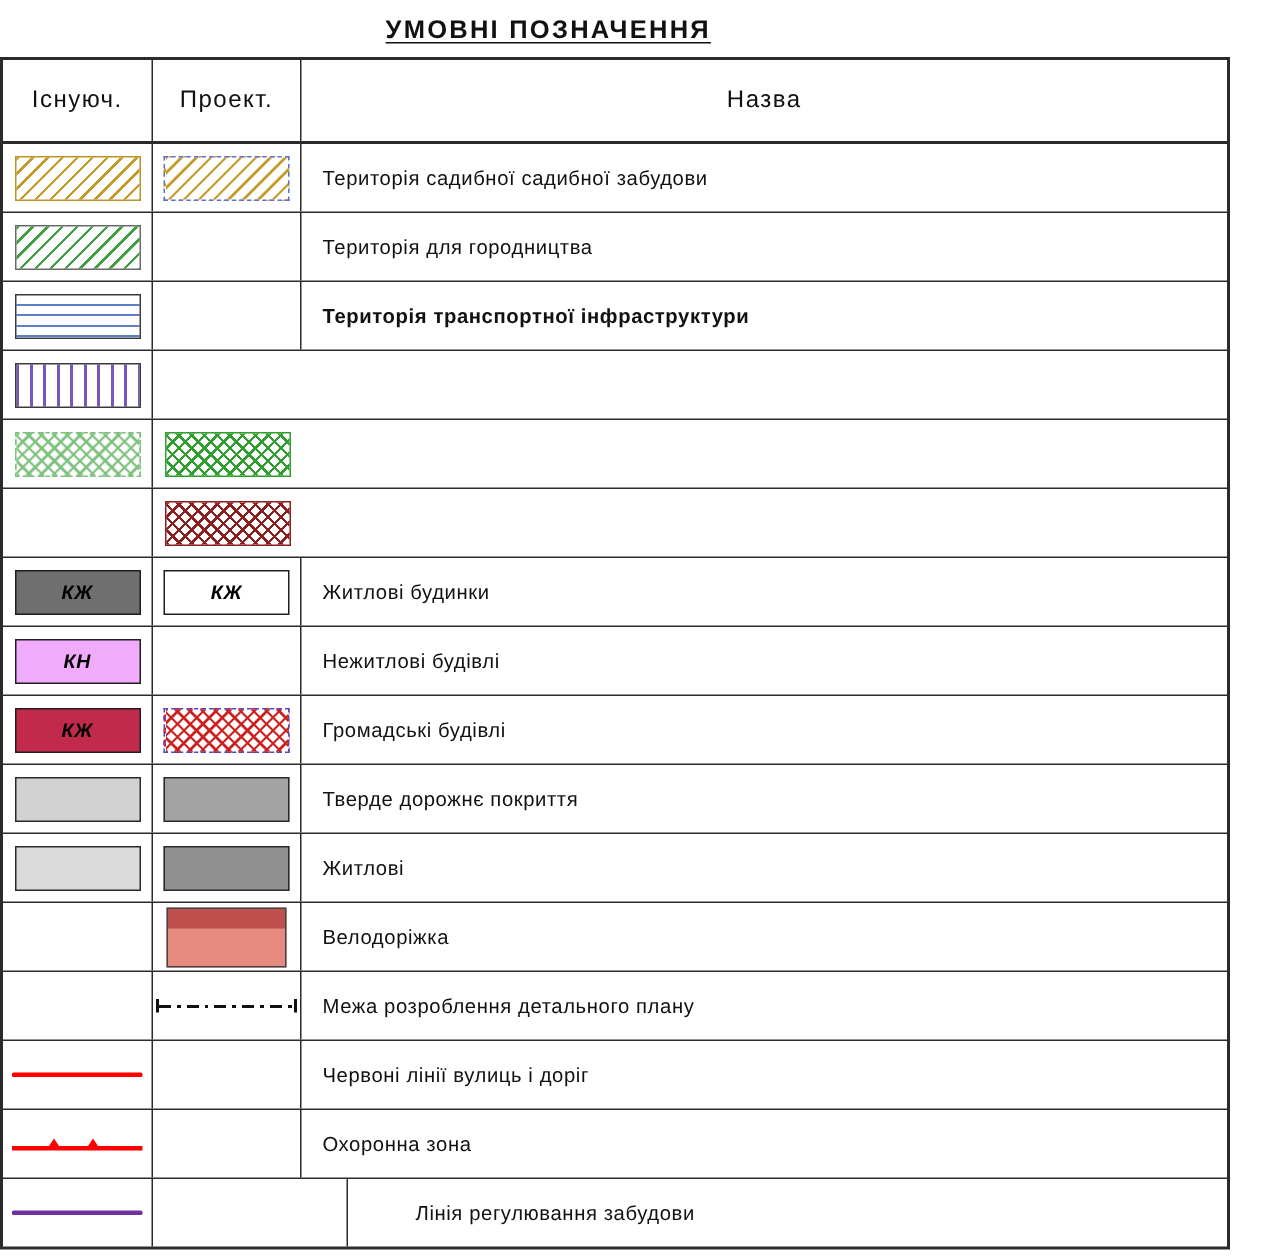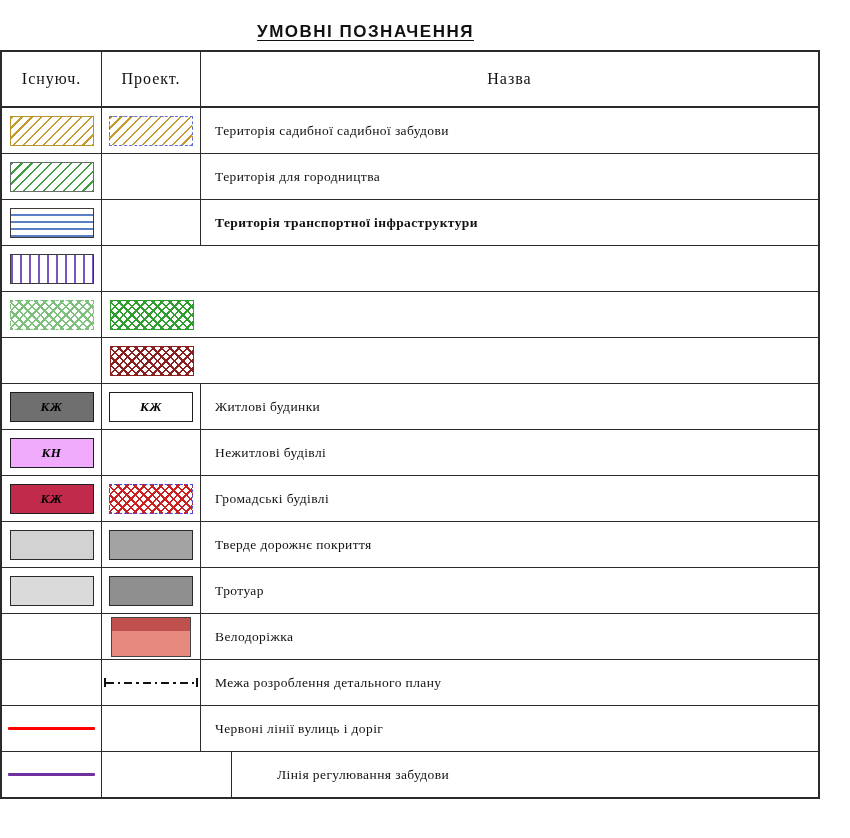--- a/index.html
+++ b/index.html
@@ -9,37 +9,36 @@
     width: 850px;
     height: 838px;
     font-family: "Liberation Sans", sans-serif;
     color: #111;
     overflow: hidden;
   }
   .page {
     width: 731px;
     height: 838px;
     box-sizing: border-box;
-    padding-top: 20px;
+    padding-top: 8px;
   }
   .title {
     text-align: center;
     font-size: 17px;
     letter-spacing: 1.5px;
     font-weight: 600;
     text-decoration: underline;
     text-underline-offset: 3px;
     margin: 2px 0 8px 0;
   }
   .legend-table {
     width: 820px;
     margin: 0 auto;
     border: 2px solid #2b2b2b;
     box-sizing: border-box;
-    font-family: Liberation Serif, serif;
   }
   .header-row, .row {
     display: grid;
     grid-template-columns: 100px 99px 1fr;
   }
   .header-row { height: 54px; }
   .row { height: 45px; }
   .header-row { border-bottom: 2px solid #2b2b2b; }
   .row { border-bottom: 1px solid #2b2b2b; }
   .row:last-child { border-bottom: none; gap: 31px; }
@@ -234,21 +233,21 @@
           </div>
           <div class="cell name-cell">Тверде дорожнє покриття</div>
         </div>
         <div class="row">
           <div class="cell sym-cell">
             <div class="swatch" style="background: rgb(218, 218, 218); border: 1.5px solid rgb(42, 42, 42);"></div>
           </div>
           <div class="cell sym-cell">
             <div class="swatch" style="background: rgb(143, 143, 143); border: 1.5px solid rgb(42, 42, 42);"></div>
           </div>
-          <div class="cell name-cell">Тротуар</div>
+          <div class="cell name-cell">Житлові</div>
         </div>
         <div class="row">
           <div class="cell sym-cell"></div>
           <div class="cell sym-cell">
             <div class="swatch bike" style="background: rgb(230, 137, 126); border: 1.5px solid rgb(68, 68, 68);">
               <i class="bike-stripe" style="background: rgb(192, 80, 77);"></i>
             </div>
           </div>
           <div class="cell name-cell">Велодоріжка</div>
         </div>
@@ -262,20 +261,31 @@
             </div>
           </div>
           <div class="cell name-cell">Межа розроблення детального плану</div>
         </div>
         <div class="row">
           <div class="cell sym-cell">
             <div class="line" style="background: rgb(255, 0, 0); height: 3.5px;"></div>
           </div>
           <div class="cell sym-cell"></div>
           <div class="cell name-cell">Червоні лінії вулиць і доріг</div>
+        </div>
+        <div class="row">
+          <div class="cell sym-cell">
+            <div class="line-tri">
+              <i class="base" style="background:#ff0000"></i>
+              <i class="tri" style="left:28%;border-bottom-color:#ff0000"></i>
+              <i class="tri" style="left:58%;border-bottom-color:#ff0000"></i>
+            </div>
+          </div>
+          <div class="cell sym-cell"></div>
+          <div class="cell name-cell">Охоронна зона</div>
         </div>
         <div class="row">
           <div class="cell sym-cell">
             <div class="line" style="background: rgb(112, 48, 160); height: 2.5px;"></div>
           </div>
           <div class="cell sym-cell"></div>
           <div class="cell name-cell">Лінія регулювання забудови</div>
         </div>
       </div>
   </div>

